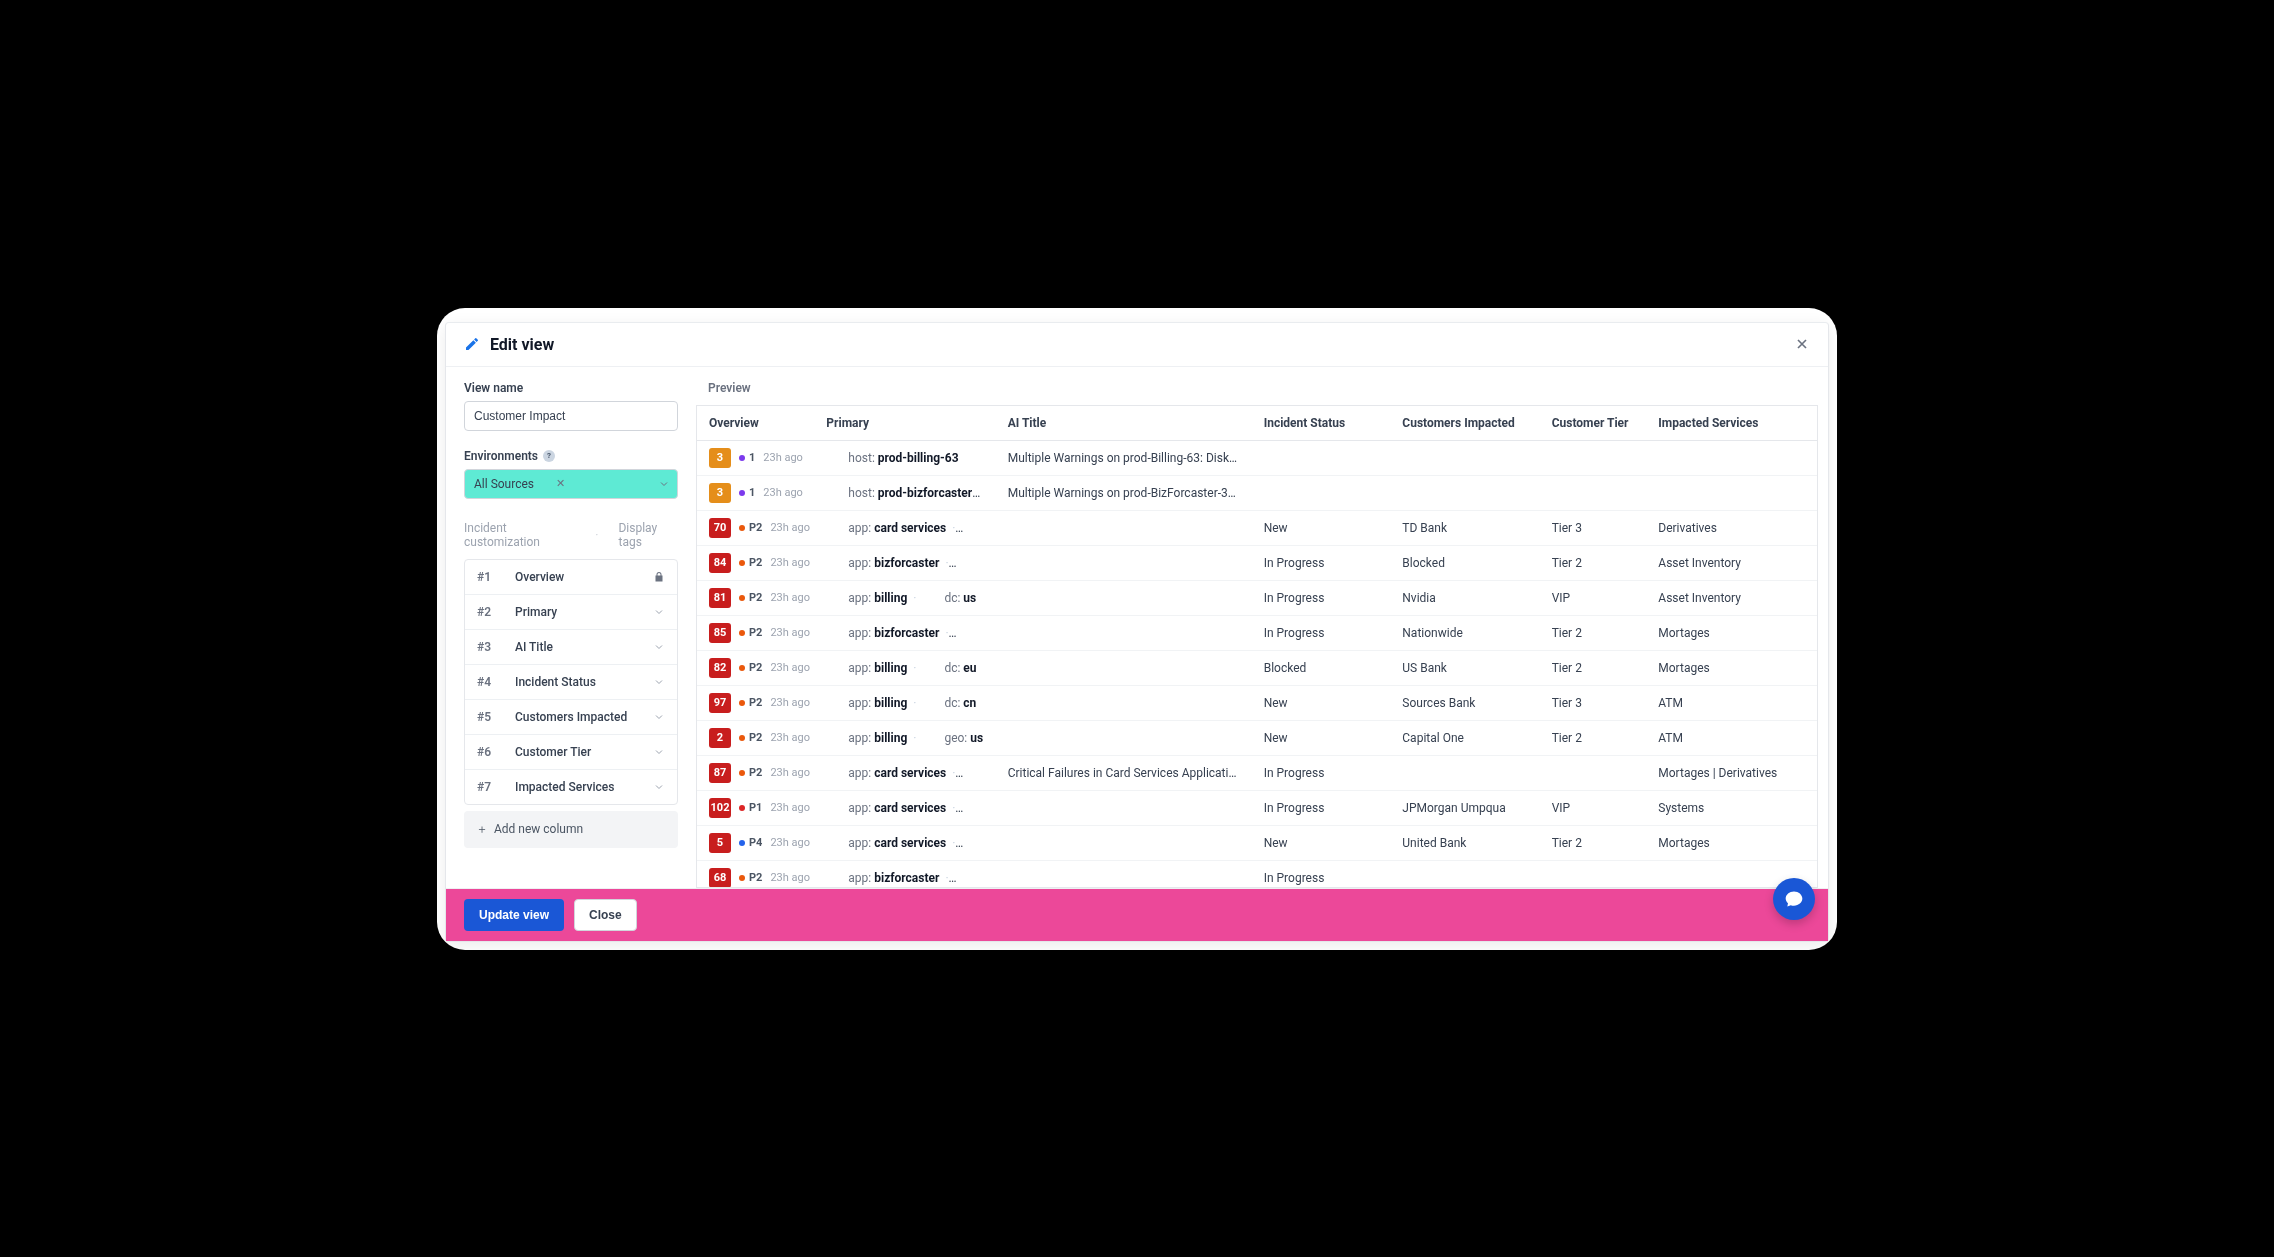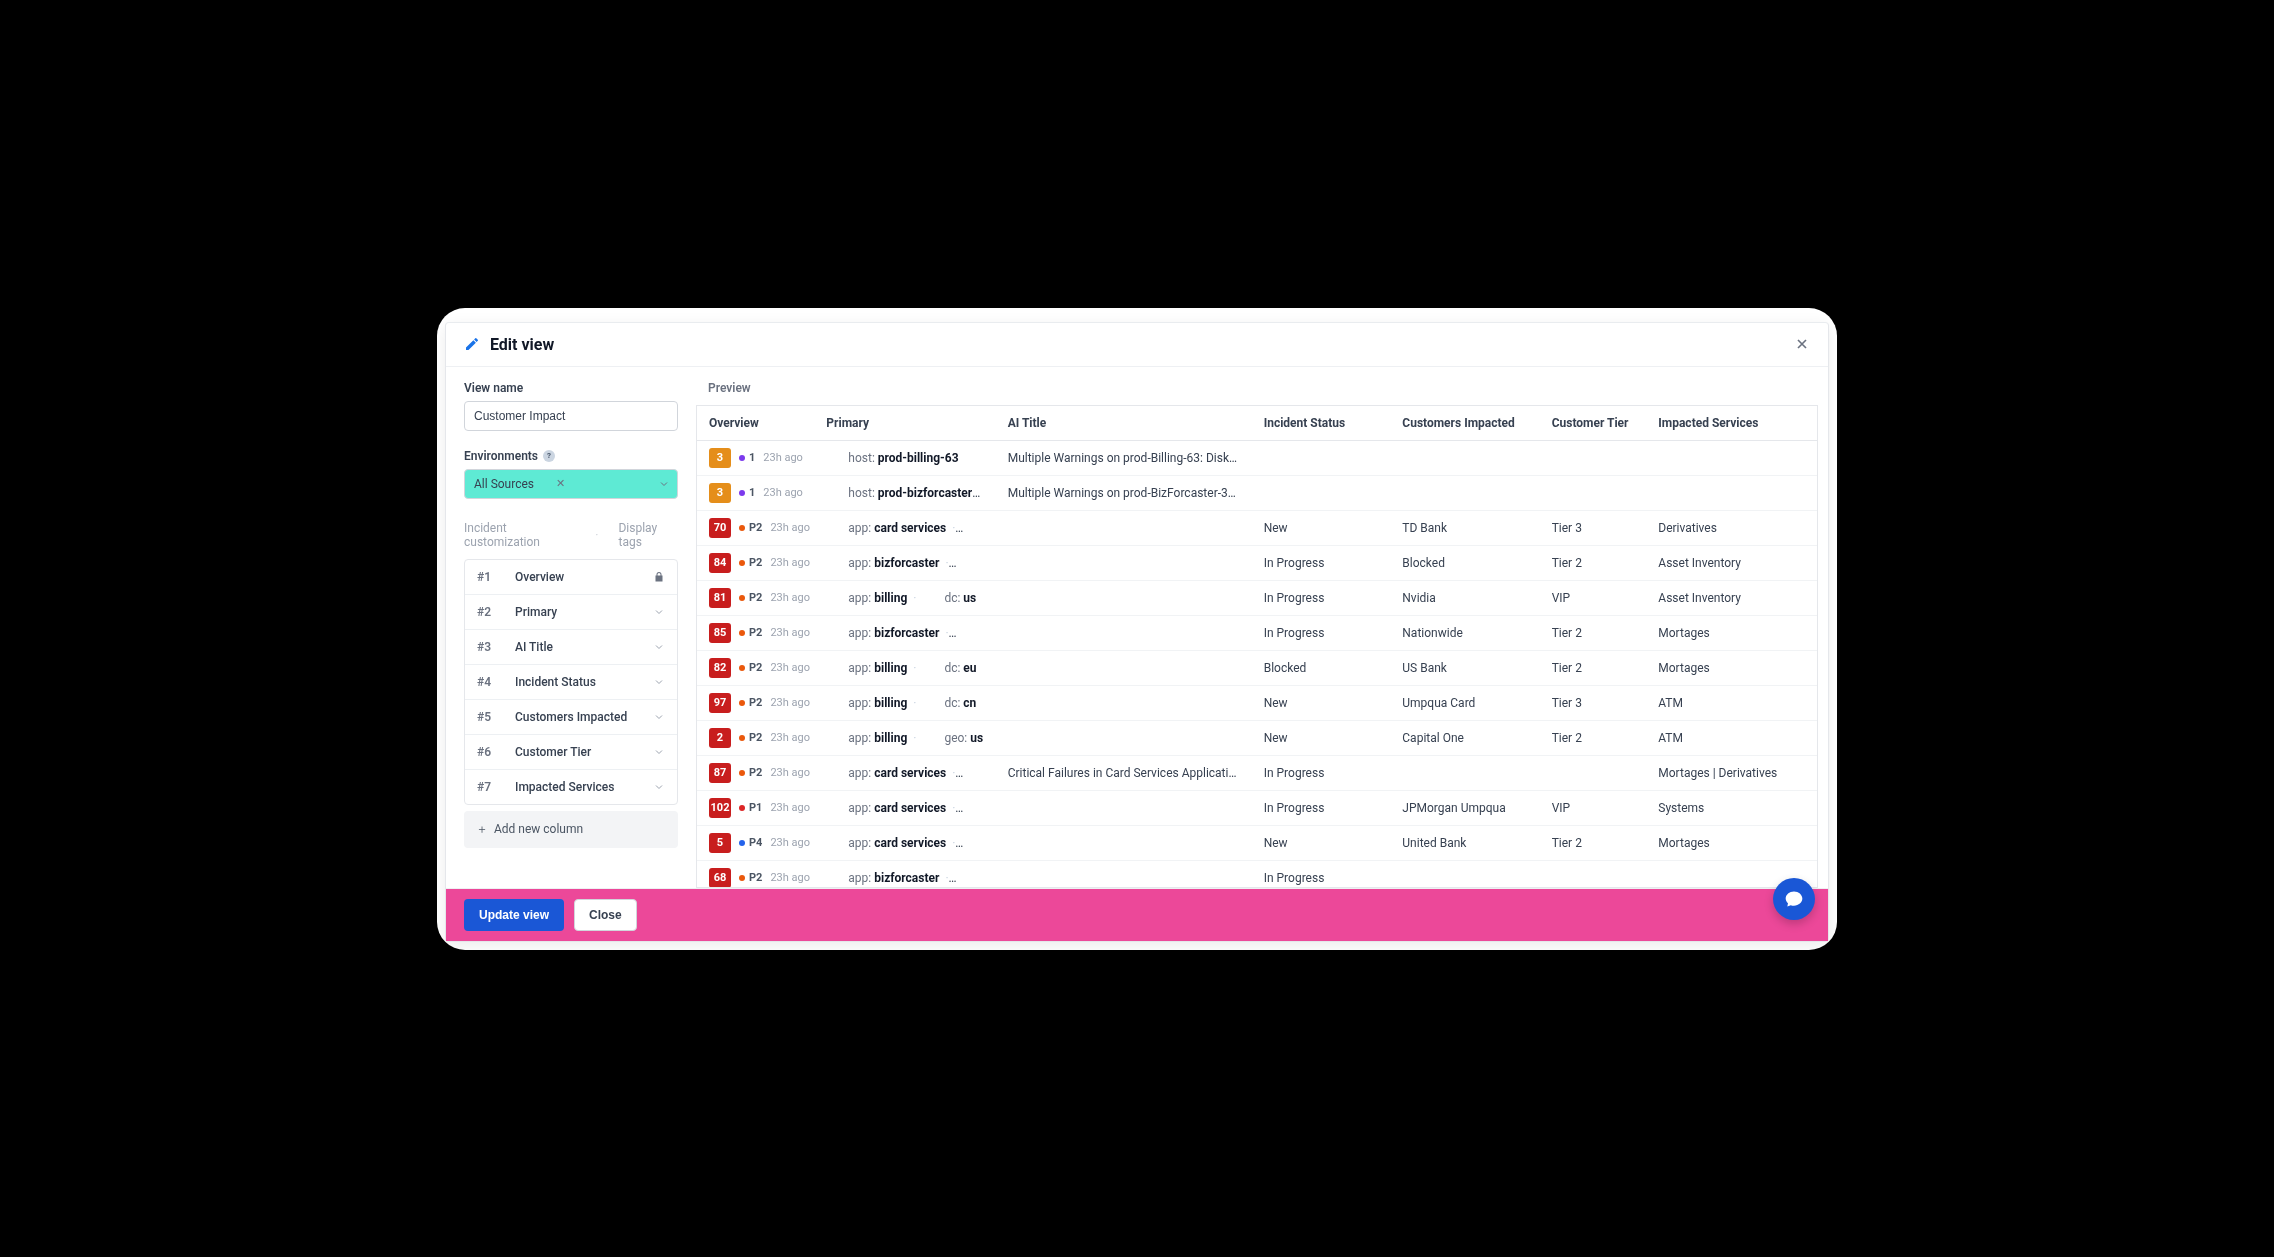--- a/index.html
+++ b/index.html
@@ -438,21 +438,21 @@
                     <td>
                       <div class="ov-cell">
                         <span class="count-badge badge-red">97</span>
                         <span class="prio"><span class="dot dot-orange"></span>P2</span>
                         <span class="time">23h ago</span>
                       </div>
                     </td>
                     <td><span class="kv">app: <b>billing</b></span><span class="kv-sep">·</span><span class="kv">dc: <b>cn</b></span></td>
                     <td></td>
                     <td>New</td>
-                    <td>Umpqua Card</td>
+                    <td>Sources Bank</td>
                     <td>Tier 3</td>
                     <td>ATM</td>
                   </tr>
                   <tr>
                     <td>
                       <div class="ov-cell">
                         <span class="count-badge badge-red">2</span>
                         <span class="prio"><span class="dot dot-orange"></span>P2</span>
                         <span class="time">23h ago</span>
                       </div>

